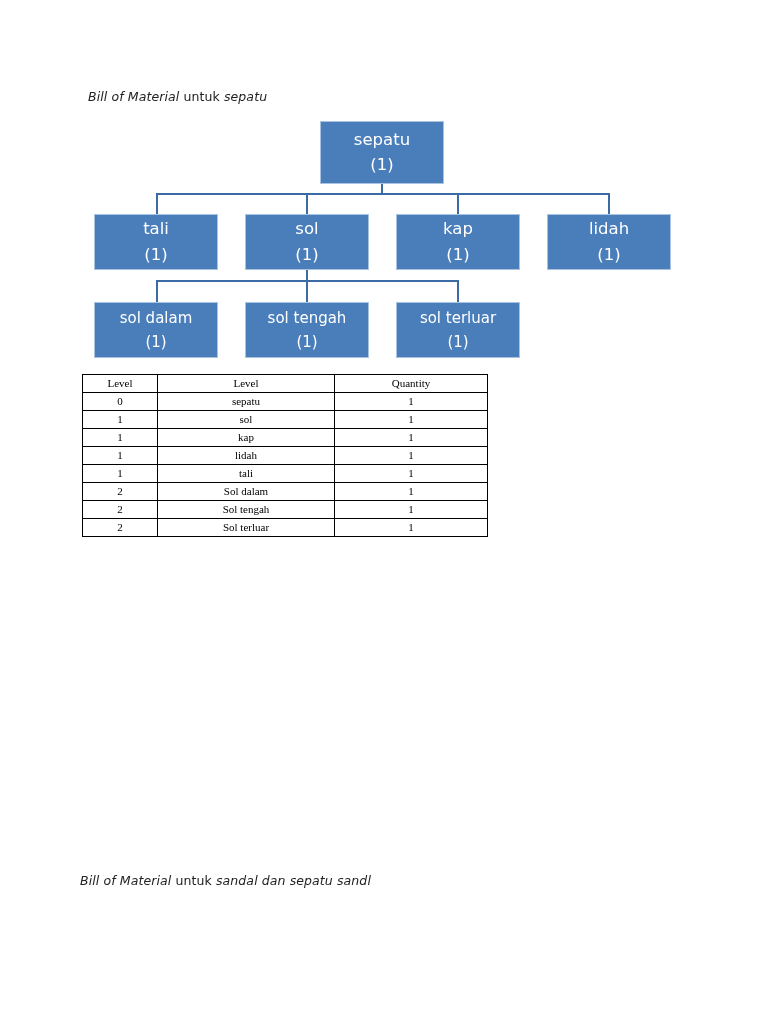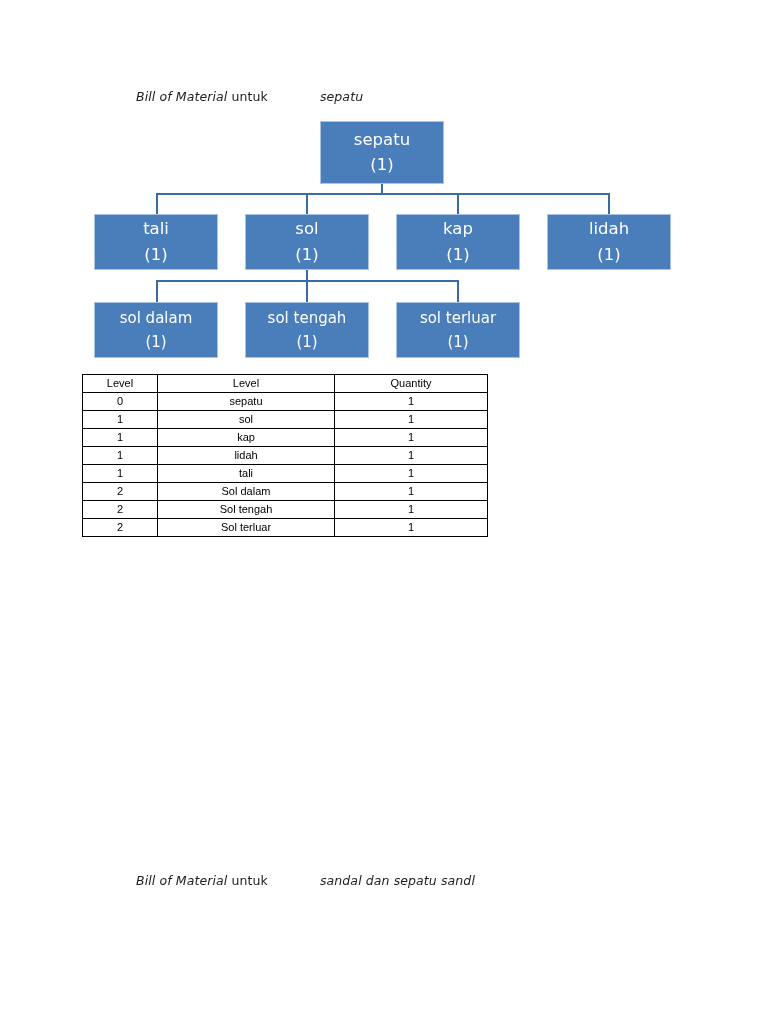--- a/index.html
+++ b/index.html
@@ -22,25 +22,25 @@
 
   
   .caption {
     position: absolute;
     font-family: "DejaVu Sans", sans-serif;
     font-size: 12.5px;
     color: #222222;
     white-space: pre;
     letter-spacing: 0.1px;
   }
-  .caption .it { font-style: italic; margin-left: 48px; }
+  .caption .it { font-style: italic; }
   .caption .ro { font-style: normal; text-align: right; }
 
   #caption-top    { left: 88px; top: 89px; }
-  #caption-bottom { left: 88px; top: 873px; }
+  #caption-bottom { left: 80px; top: 873px; }
 
   
   .tree {
     position: absolute;
     left: 0;
     top: 0;
     width: 768px;
     height: 370px;
   }
 
@@ -76,21 +76,21 @@
   }
   .conn.h { height: 2px; }
   .conn.v { width: 2px; }
 
   
   .bom-table {
     position: absolute;
     left: 82px;
     top: 374px;
     border-collapse: collapse;
-    font-family: Liberation Sans, sans-serif;
+    font-family: Liberation Serif, serif;
     font-size: 11px;
     color: #000000;
     background: #ffffff;
   }
   .bom-table th,
   .bom-table td {
     border: 1px solid #000000;
     text-align: center;
     font-weight: normal;
     padding: 0;

